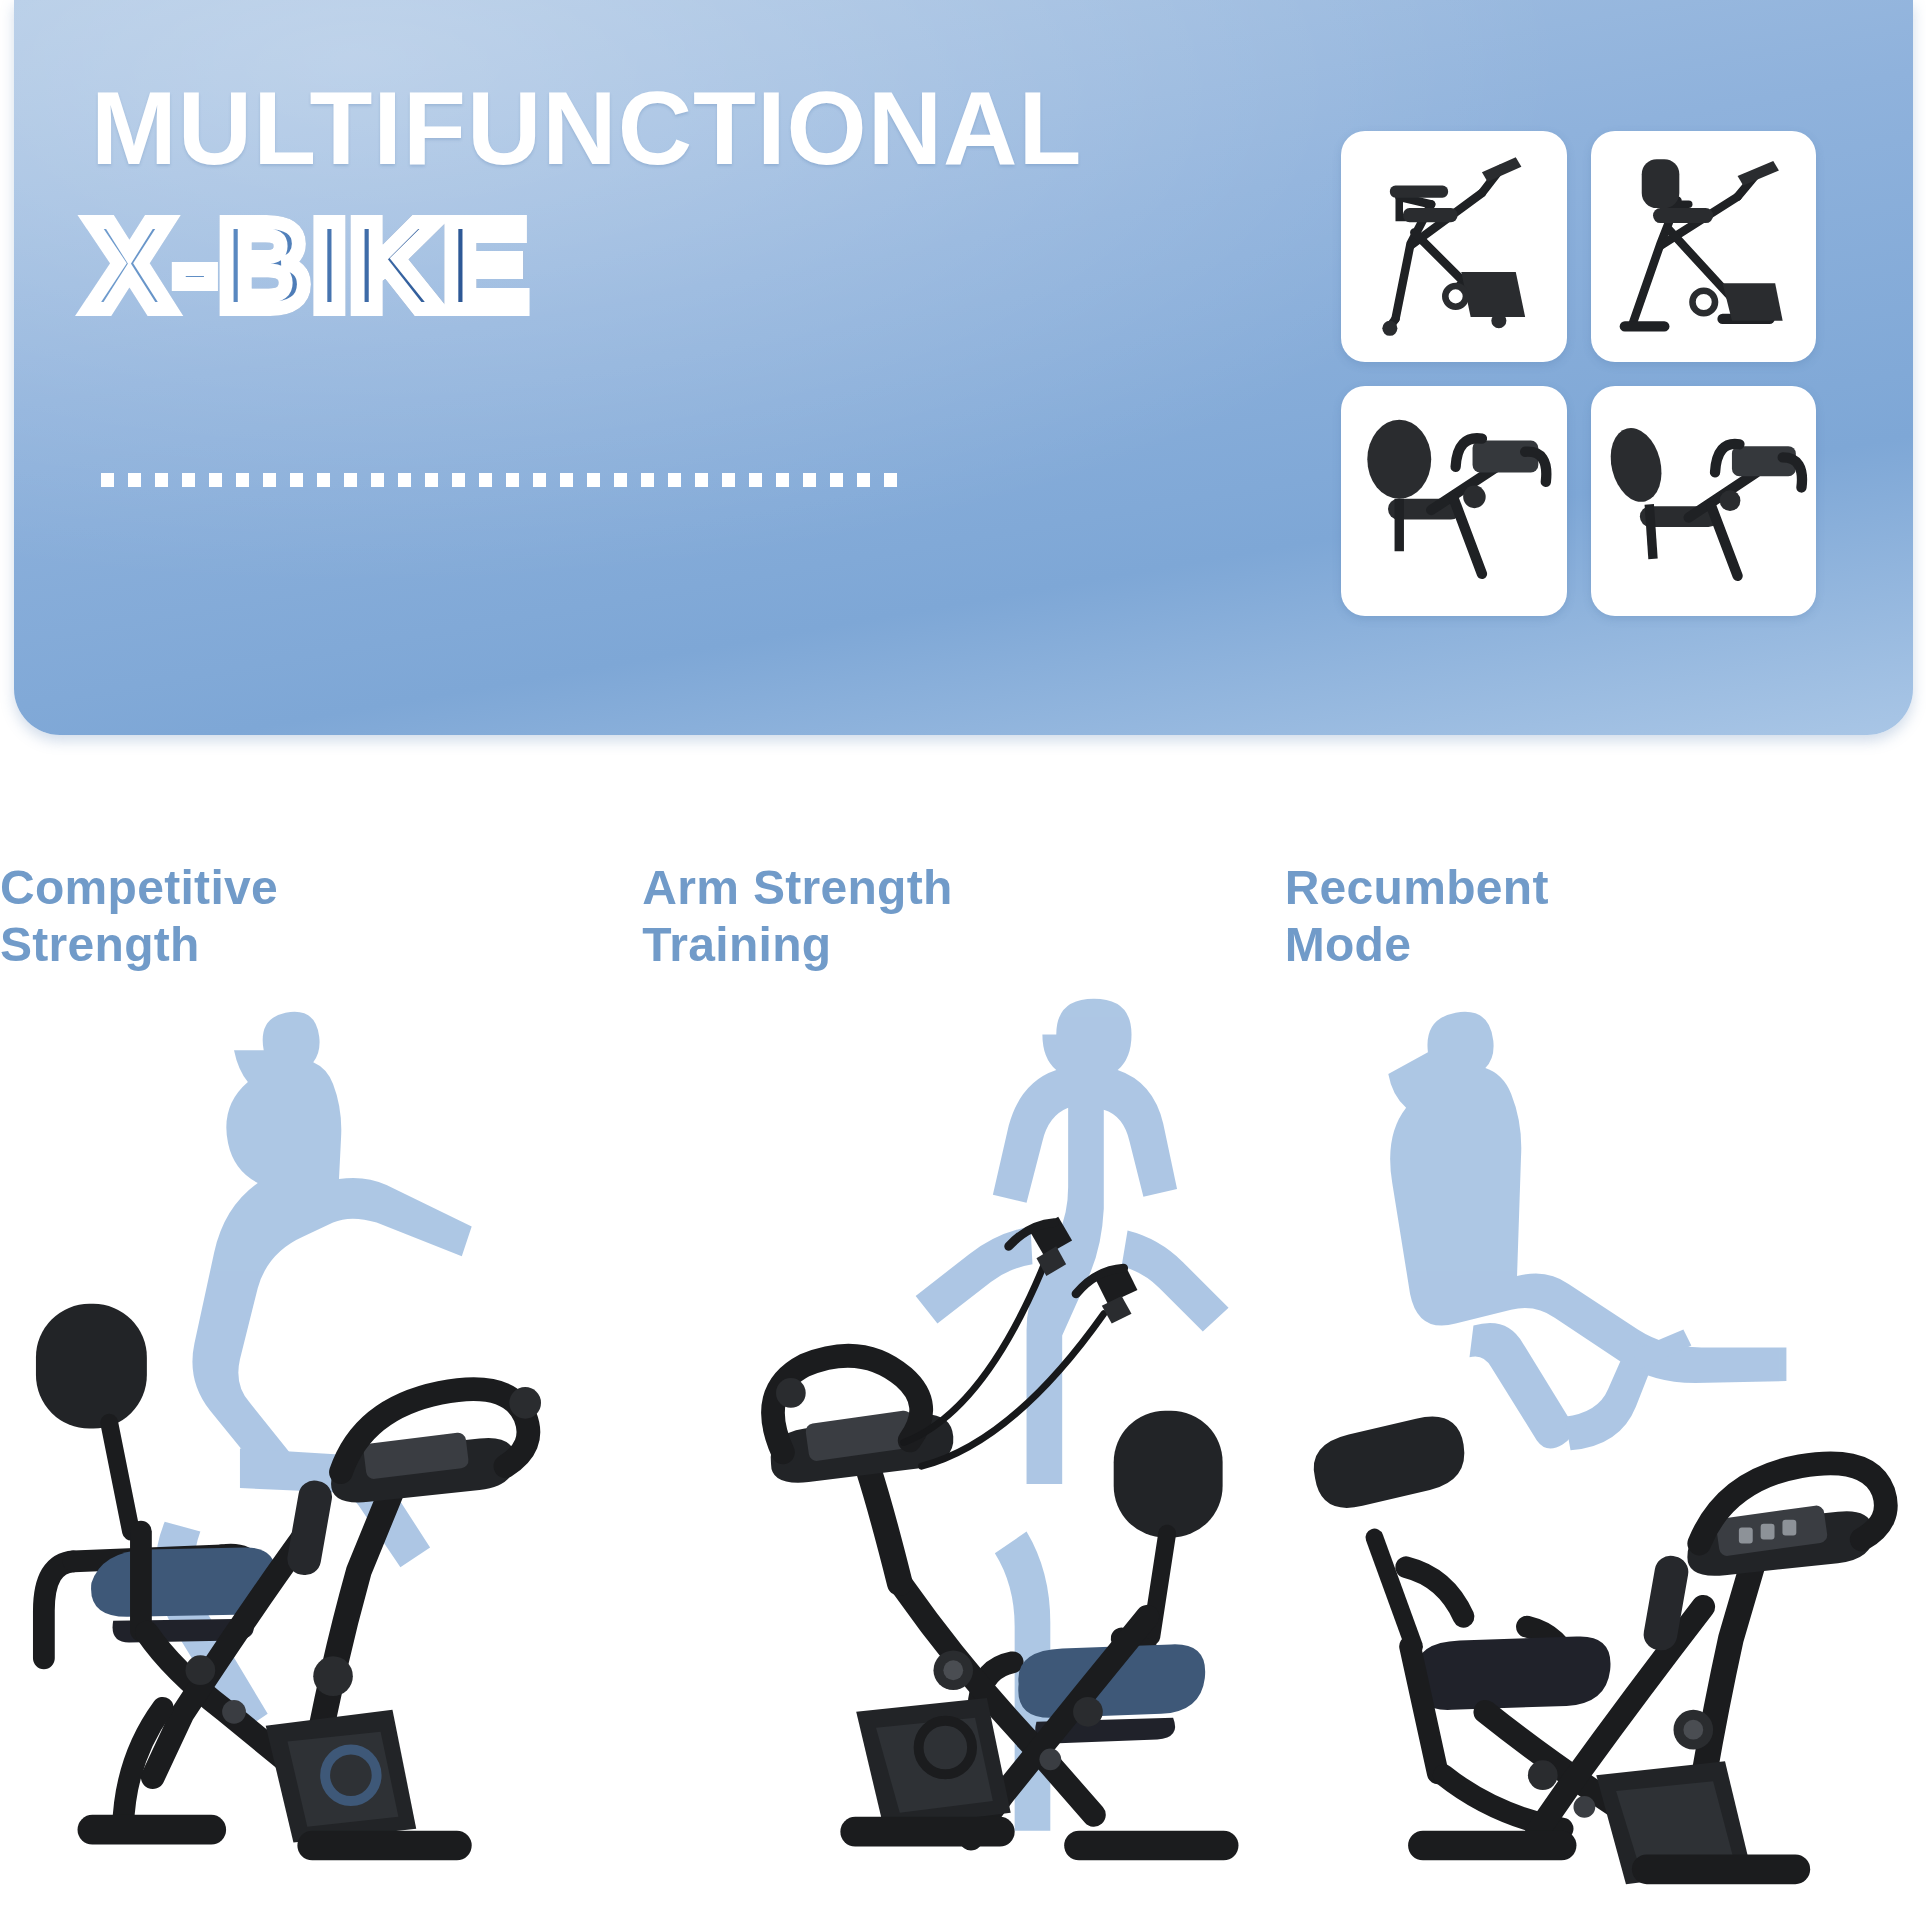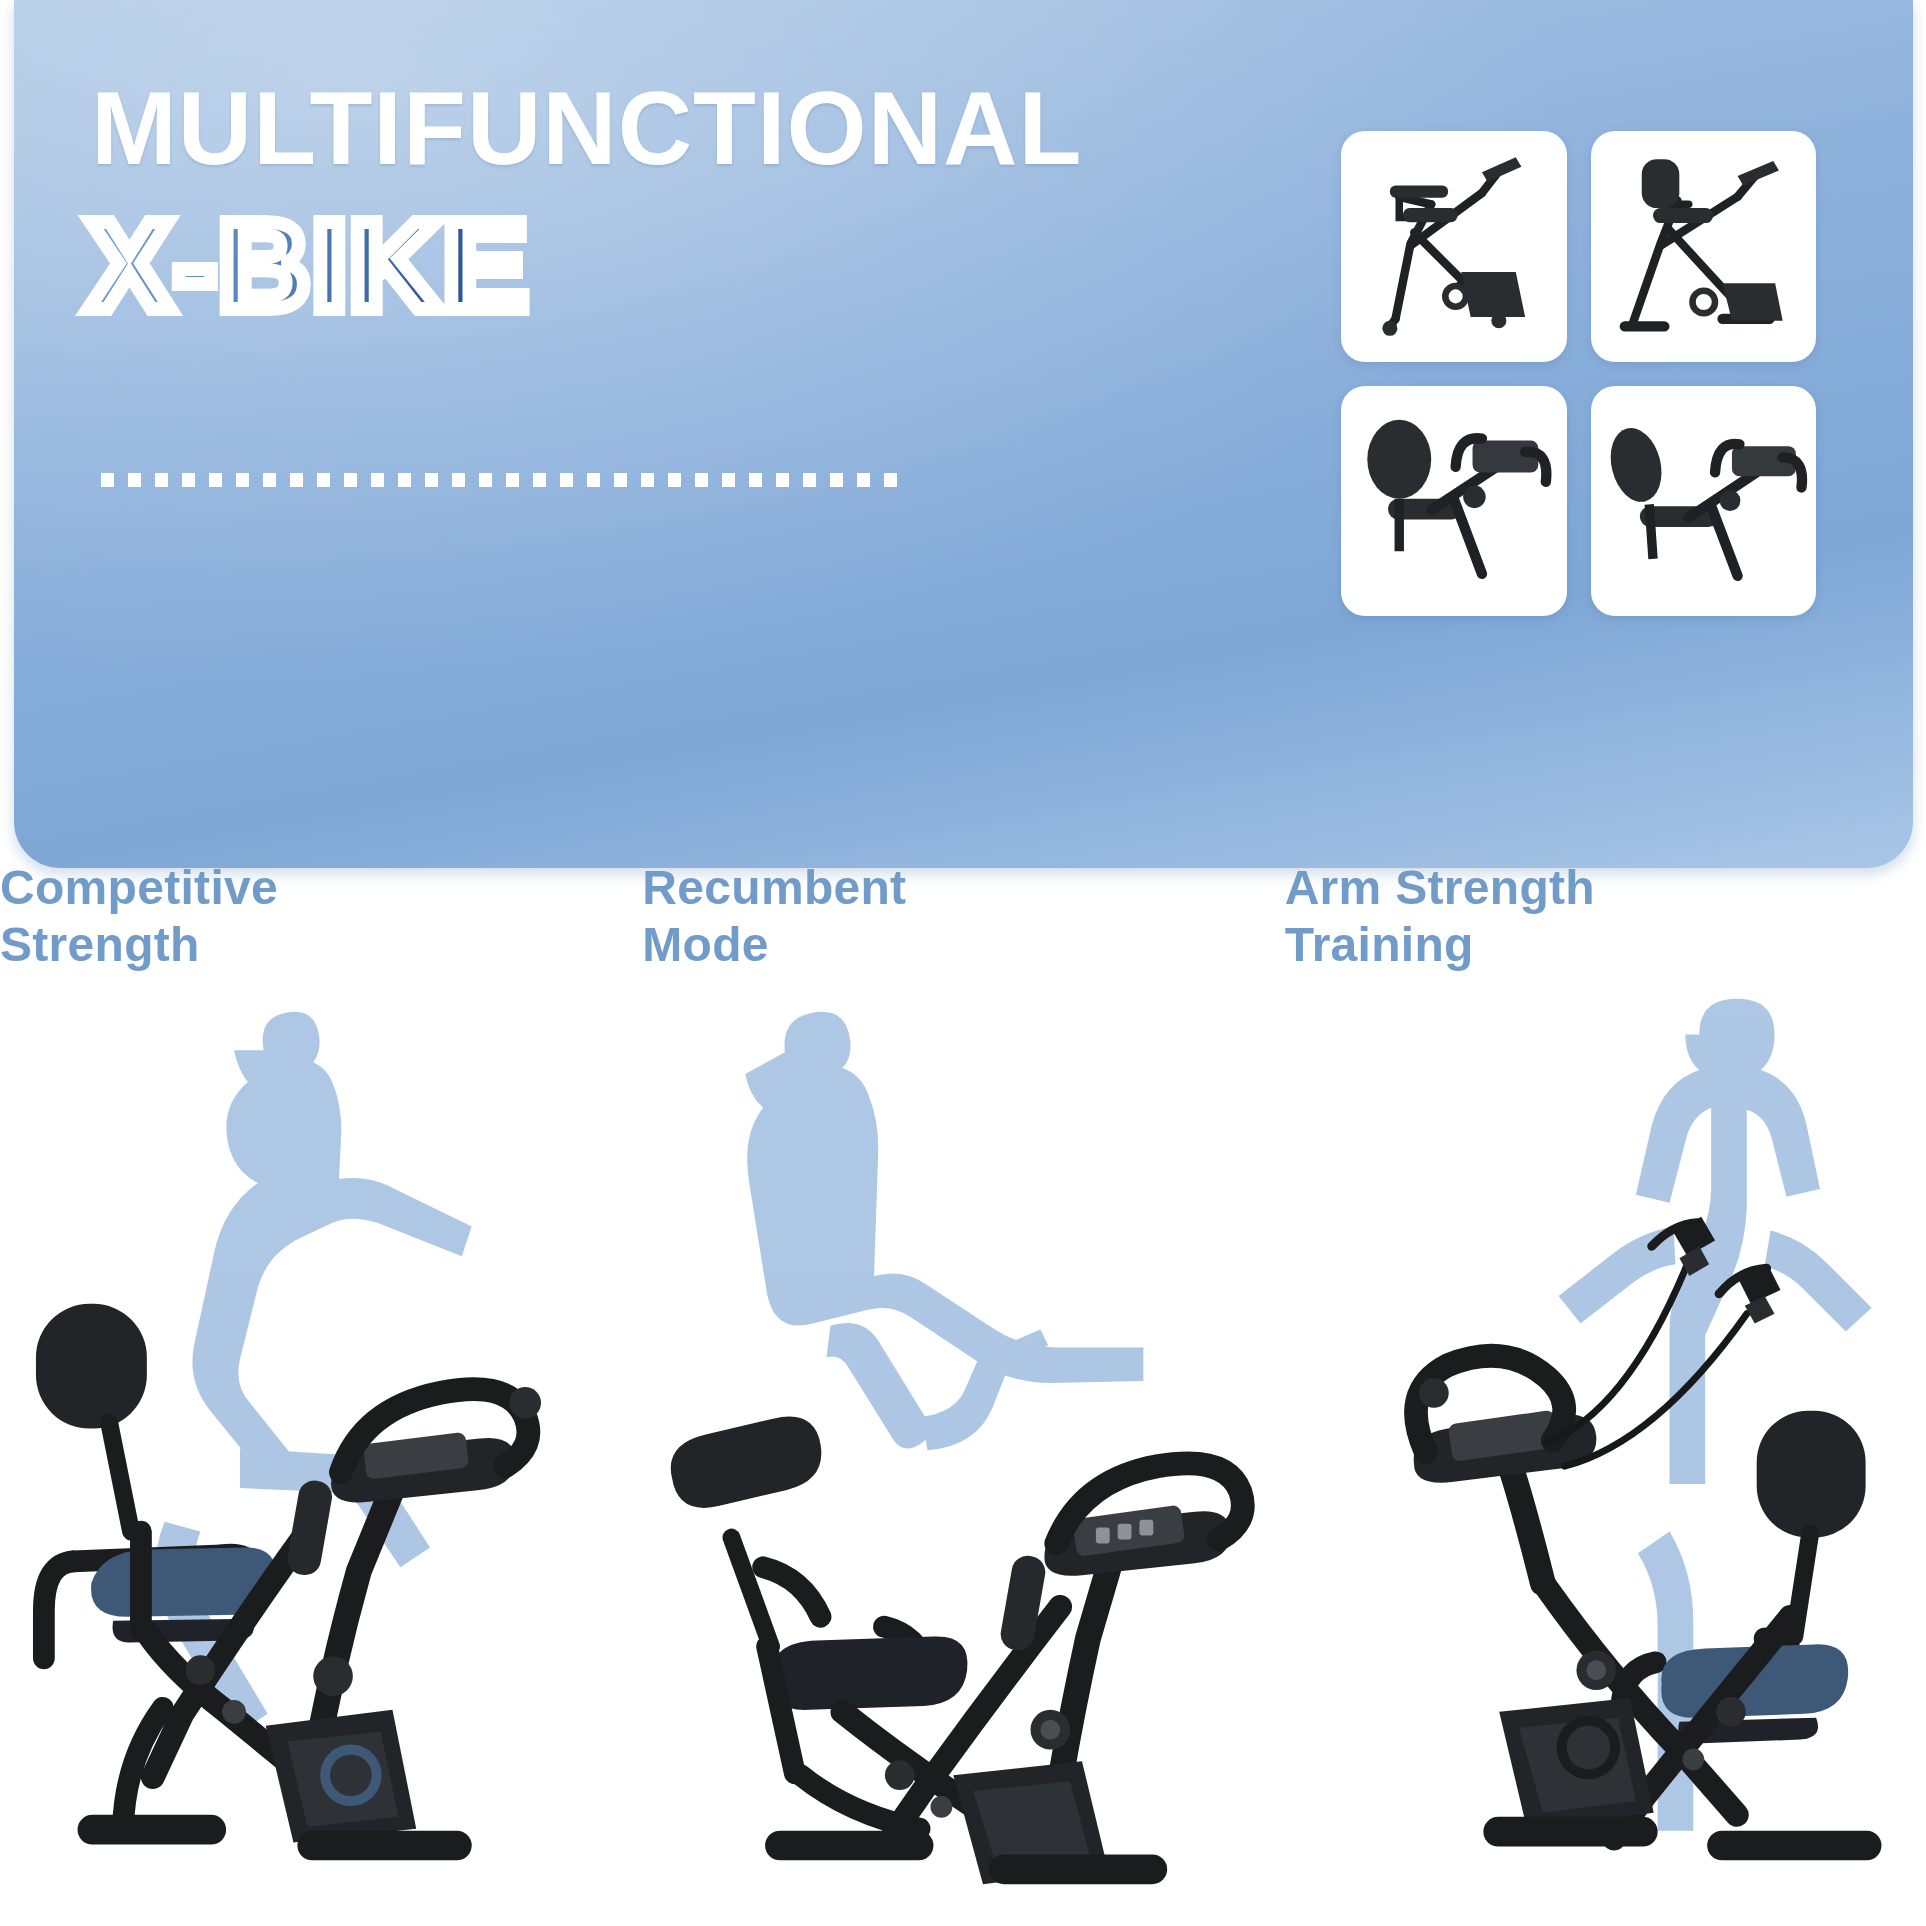--- a/index.html
+++ b/index.html
@@ -6,21 +6,21 @@
   html, body {
     width:1927px; height:1927px;
     background:#ffffff;
     font-family:"Liberation Sans", sans-serif;
     overflow:hidden;
   }
   #page { position:relative; width:1927px; height:1927px; background:#fff; }
 
   
   .hero {
-    position:absolute; left:14px; top:0px; width:1899px; height:868px;
+    position:absolute; left:14px; top:0px; width:1899px; height:735px;
     background:linear-gradient(170deg,#a9c4e3 0%, #8fb2dc 38%, #7ea7d6 72%, #a9c6e6 100%);
     border-radius:0 0 46px 46px;
     box-shadow:0 6px 14px rgba(90,130,180,0.28);
     overflow:hidden;
   }
   .hero-sheen {
     position:absolute; left:0; top:0; width:100%; height:100%;
     background:radial-gradient(ellipse at 18% 8%, rgba(255,255,255,0.30) 0%, rgba(255,255,255,0) 55%);
     pointer-events:none;
   }
@@ -236,20 +236,92 @@
 
             <circle cx="188" cy="700" r="15" fill="#2a2c2f"></circle>
             <circle cx="222" cy="742" r="12" fill="#3a3d42"></circle>
           </g>
         </svg>
       </div>
     </div>
 
     <div class="mode">
       <div class="mode-label">
+        <span>Arm Strength</span><br>
+        <span>Training</span>
+      </div>
+      <div class="mode-stage">
+        <svg viewBox="0 0 620 930" preserveAspectRatio="xMidYMax meet">
+
+          <g fill="#a9c4e3" opacity="0.95">
+            <path d="M404 58 q0 -36 38 -36 q38 0 38 36 q0 24 -14 36
+                     q36 12 46 54 l14 66 l-34 8 l-14 -56
+                     q-6 -26 -26 -32 l0 100
+                     q-2 40 -16 70 l-26 58 l0 150 l-36 0 l0 -156
+                     q0 -24 10 -46 l22 -50 q10 -22 10 -48 l0 -80
+                     q-20 8 -26 34 l-16 62 l-34 -8 l16 -70
+                     q12 -44 48 -56 q-14 -12 -14 -36 z"></path>
+            <path d="M378 252 q-34 6 -62 28 l-54 42 l22 28 l54 -42 q18 -14 42 -18 z"></path>
+            <path d="M476 256 q32 8 56 32 l46 46 l-26 24 l-44 -44 q-16 -16 -38 -22 z"></path>
+            <path d="M374 560 q24 40 24 92 l0 210 l-36 0 l0 -206 q0 -42 -20 -74 z"></path>
+          </g>
+
+          <g stroke-linecap="round">
+
+            <rect x="462" y="438" width="110" height="128" rx="52" fill="#222427"></rect>
+            <path d="M516 562 L500 666" stroke="#1b1c1e" stroke-width="18" fill="none"></path>
+
+            <path d="M470 668 Q504 676 516 712" stroke="#1b1c1e" stroke-width="22" fill="none"></path>
+            <path d="M360 692 Q330 698 326 730" stroke="#1b1c1e" stroke-width="22" fill="none"></path>
+
+            <path d="M366 714 q-4 -34 44 -36 l110 -4 q38 -2 34 34 q-4 34 -44 36 l-108 4 q-40 2 -36 -34 z" fill="#3e5878"></path>
+            <path d="M384 752 l138 -4 q8 20 -16 22 l-106 4 q-22 0 -16 -22 z" fill="#20222a"></path>
+
+            <path d="M248 614 Q310 702 386 782 L442 846" stroke="#1b1c1e" stroke-width="24" fill="none"></path>
+            <path d="M496 646 Q424 734 350 826 L318 870" stroke="#1b1c1e" stroke-width="24" fill="none"></path>
+
+            <path d="M246 612 Q228 540 214 496" stroke="#1b1c1e" stroke-width="26" fill="none"></path>
+
+            <path d="M116 492 q-4 -30 34 -36 l112 -14 q36 -4 38 22 q2 26 -34 32 l-112 14 q-38 4 -38 -18 z" fill="#222427"></path>
+            <rect x="150" y="452" width="108" height="38" rx="8" fill="#3a3d42" transform="rotate(-8 150 452)"></rect>
+
+            <path d="M128 480 Q100 418 150 392 Q208 368 250 404 Q282 432 256 468" stroke="#1b1c1e" stroke-width="24" fill="none"></path>
+            <circle cx="136" cy="420" r="15" fill="#2a2c2f"></circle>
+
+            <g stroke="#17181a" stroke-width="7" fill="none">
+              <path d="M250 470 Q330 440 392 290"></path>
+              <path d="M268 494 Q360 470 452 340"></path>
+            </g>
+            <path d="M378 258 l28 -16 l14 24 l-28 16 z" fill="#1b1c1e"></path>
+            <path d="M384 284 l20 -12 l10 18 l-20 12 z" fill="#2a2c2f"></path>
+            <path d="M444 306 l30 -14 l12 24 l-30 14 z" fill="#1b1c1e"></path>
+            <path d="M450 332 l20 -10 l10 18 l-20 10 z" fill="#2a2c2f"></path>
+            <path d="M356 272 q20 -22 46 -24" stroke="#1b1c1e" stroke-width="9" fill="none"></path>
+            <path d="M424 320 q20 -24 48 -26" stroke="#1b1c1e" stroke-width="9" fill="none"></path>
+
+            <circle cx="300" cy="700" r="20" fill="#2a2c2f"></circle>
+            <circle cx="300" cy="700" r="10" fill="#4a4d52"></circle>
+
+            <path d="M202 742 L334 728 L358 844 L230 860 Z" fill="#222427"></path>
+            <path d="M222 758 L322 748 L340 832 L246 844 Z" fill="#2e3135"></path>
+
+            <circle cx="292" cy="778" r="27" fill="none" stroke="#1b1c1e" stroke-width="10"></circle>
+
+            <rect x="186" y="848" width="176" height="30" rx="15" fill="#1b1c1e"></rect>
+            <rect x="412" y="862" width="176" height="30" rx="15" fill="#1b1c1e"></rect>
+
+            <circle cx="436" cy="742" r="15" fill="#2a2c2f"></circle>
+            <circle cx="398" cy="790" r="11" fill="#3a3d42"></circle>
+          </g>
+        </svg>
+      </div>
+    </div>
+
+    <div class="mode">
+      <div class="mode-label">
         <span>Recumbent</span><br>
         <span>Mode</span>
       </div>
       <div class="mode-stage">
         <svg viewBox="0 0 620 930" preserveAspectRatio="xMidYMax meet">
 
           <g fill="#a9c4e3" opacity="0.95">
             <path d="M130 76 q-4 -34 28 -40 q34 -6 38 28 q2 18 -8 28
                      q18 6 26 26 q12 30 10 64 l-4 120
                      q30 -8 52 8 l70 46
@@ -300,87 +372,15 @@
             <rect x="110" y="862" width="170" height="30" rx="15" fill="#1b1c1e"></rect>
             <rect x="336" y="886" width="180" height="30" rx="15" fill="#1b1c1e"></rect>
 
             <circle cx="246" cy="806" r="15" fill="#2a2c2f"></circle>
             <circle cx="288" cy="838" r="11" fill="#3a3d42"></circle>
           </g>
         </svg>
       </div>
     </div>
 
-    <div class="mode">
-      <div class="mode-label">
-        <span>Arm Strength</span><br>
-        <span>Training</span>
-      </div>
-      <div class="mode-stage">
-        <svg viewBox="0 0 620 930" preserveAspectRatio="xMidYMax meet">
-
-          <g fill="#a9c4e3" opacity="0.95">
-            <path d="M404 58 q0 -36 38 -36 q38 0 38 36 q0 24 -14 36
-                     q36 12 46 54 l14 66 l-34 8 l-14 -56
-                     q-6 -26 -26 -32 l0 100
-                     q-2 40 -16 70 l-26 58 l0 150 l-36 0 l0 -156
-                     q0 -24 10 -46 l22 -50 q10 -22 10 -48 l0 -80
-                     q-20 8 -26 34 l-16 62 l-34 -8 l16 -70
-                     q12 -44 48 -56 q-14 -12 -14 -36 z"></path>
-            <path d="M378 252 q-34 6 -62 28 l-54 42 l22 28 l54 -42 q18 -14 42 -18 z"></path>
-            <path d="M476 256 q32 8 56 32 l46 46 l-26 24 l-44 -44 q-16 -16 -38 -22 z"></path>
-            <path d="M374 560 q24 40 24 92 l0 210 l-36 0 l0 -206 q0 -42 -20 -74 z"></path>
-          </g>
-
-          <g stroke-linecap="round">
-
-            <rect x="462" y="438" width="110" height="128" rx="52" fill="#222427"></rect>
-            <path d="M516 562 L500 666" stroke="#1b1c1e" stroke-width="18" fill="none"></path>
-
-            <path d="M470 668 Q504 676 516 712" stroke="#1b1c1e" stroke-width="22" fill="none"></path>
-            <path d="M360 692 Q330 698 326 730" stroke="#1b1c1e" stroke-width="22" fill="none"></path>
-
-            <path d="M366 714 q-4 -34 44 -36 l110 -4 q38 -2 34 34 q-4 34 -44 36 l-108 4 q-40 2 -36 -34 z" fill="#3e5878"></path>
-            <path d="M384 752 l138 -4 q8 20 -16 22 l-106 4 q-22 0 -16 -22 z" fill="#20222a"></path>
-
-            <path d="M248 614 Q310 702 386 782 L442 846" stroke="#1b1c1e" stroke-width="24" fill="none"></path>
-            <path d="M496 646 Q424 734 350 826 L318 870" stroke="#1b1c1e" stroke-width="24" fill="none"></path>
-
-            <path d="M246 612 Q228 540 214 496" stroke="#1b1c1e" stroke-width="26" fill="none"></path>
-
-            <path d="M116 492 q-4 -30 34 -36 l112 -14 q36 -4 38 22 q2 26 -34 32 l-112 14 q-38 4 -38 -18 z" fill="#222427"></path>
-            <rect x="150" y="452" width="108" height="38" rx="8" fill="#3a3d42" transform="rotate(-8 150 452)"></rect>
-
-            <path d="M128 480 Q100 418 150 392 Q208 368 250 404 Q282 432 256 468" stroke="#1b1c1e" stroke-width="24" fill="none"></path>
-            <circle cx="136" cy="420" r="15" fill="#2a2c2f"></circle>
-
-            <g stroke="#17181a" stroke-width="7" fill="none">
-              <path d="M250 470 Q330 440 392 290"></path>
-              <path d="M268 494 Q360 470 452 340"></path>
-            </g>
-            <path d="M378 258 l28 -16 l14 24 l-28 16 z" fill="#1b1c1e"></path>
-            <path d="M384 284 l20 -12 l10 18 l-20 12 z" fill="#2a2c2f"></path>
-            <path d="M444 306 l30 -14 l12 24 l-30 14 z" fill="#1b1c1e"></path>
-            <path d="M450 332 l20 -10 l10 18 l-20 10 z" fill="#2a2c2f"></path>
-            <path d="M356 272 q20 -22 46 -24" stroke="#1b1c1e" stroke-width="9" fill="none"></path>
-            <path d="M424 320 q20 -24 48 -26" stroke="#1b1c1e" stroke-width="9" fill="none"></path>
-
-            <circle cx="300" cy="700" r="20" fill="#2a2c2f"></circle>
-            <circle cx="300" cy="700" r="10" fill="#4a4d52"></circle>
-
-            <path d="M202 742 L334 728 L358 844 L230 860 Z" fill="#222427"></path>
-            <path d="M222 758 L322 748 L340 832 L246 844 Z" fill="#2e3135"></path>
-
-            <circle cx="292" cy="778" r="27" fill="none" stroke="#1b1c1e" stroke-width="10"></circle>
-
-            <rect x="186" y="848" width="176" height="30" rx="15" fill="#1b1c1e"></rect>
-            <rect x="412" y="862" width="176" height="30" rx="15" fill="#1b1c1e"></rect>
-
-            <circle cx="436" cy="742" r="15" fill="#2a2c2f"></circle>
-            <circle cx="398" cy="790" r="11" fill="#3a3d42"></circle>
-          </g>
-        </svg>
-      </div>
-    </div>
-
   </section>
 </div>
 
 
 </body></html>

